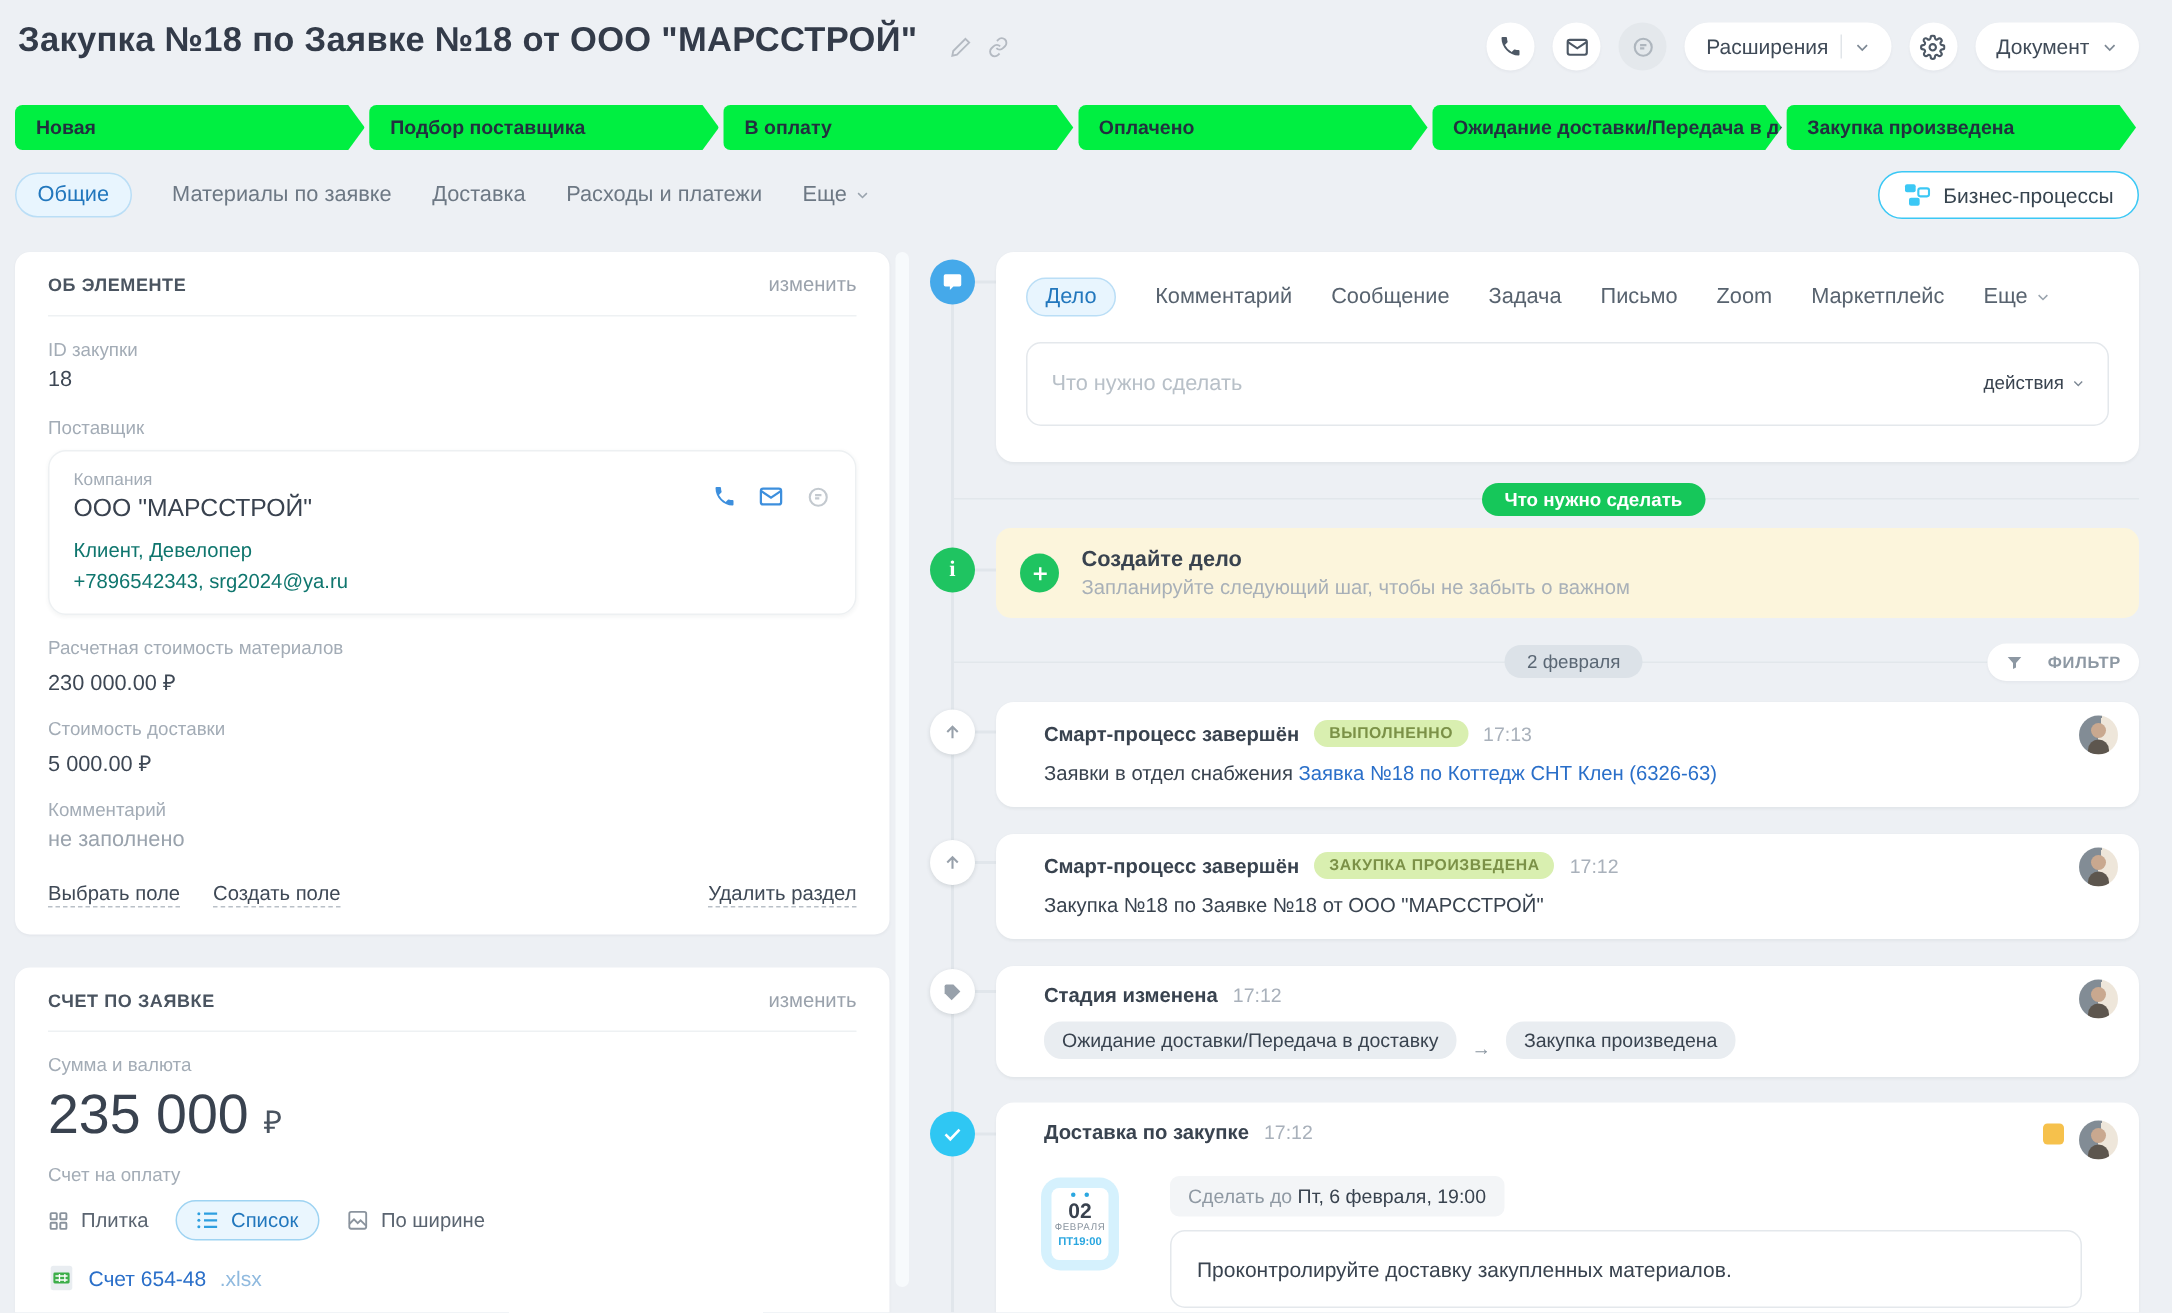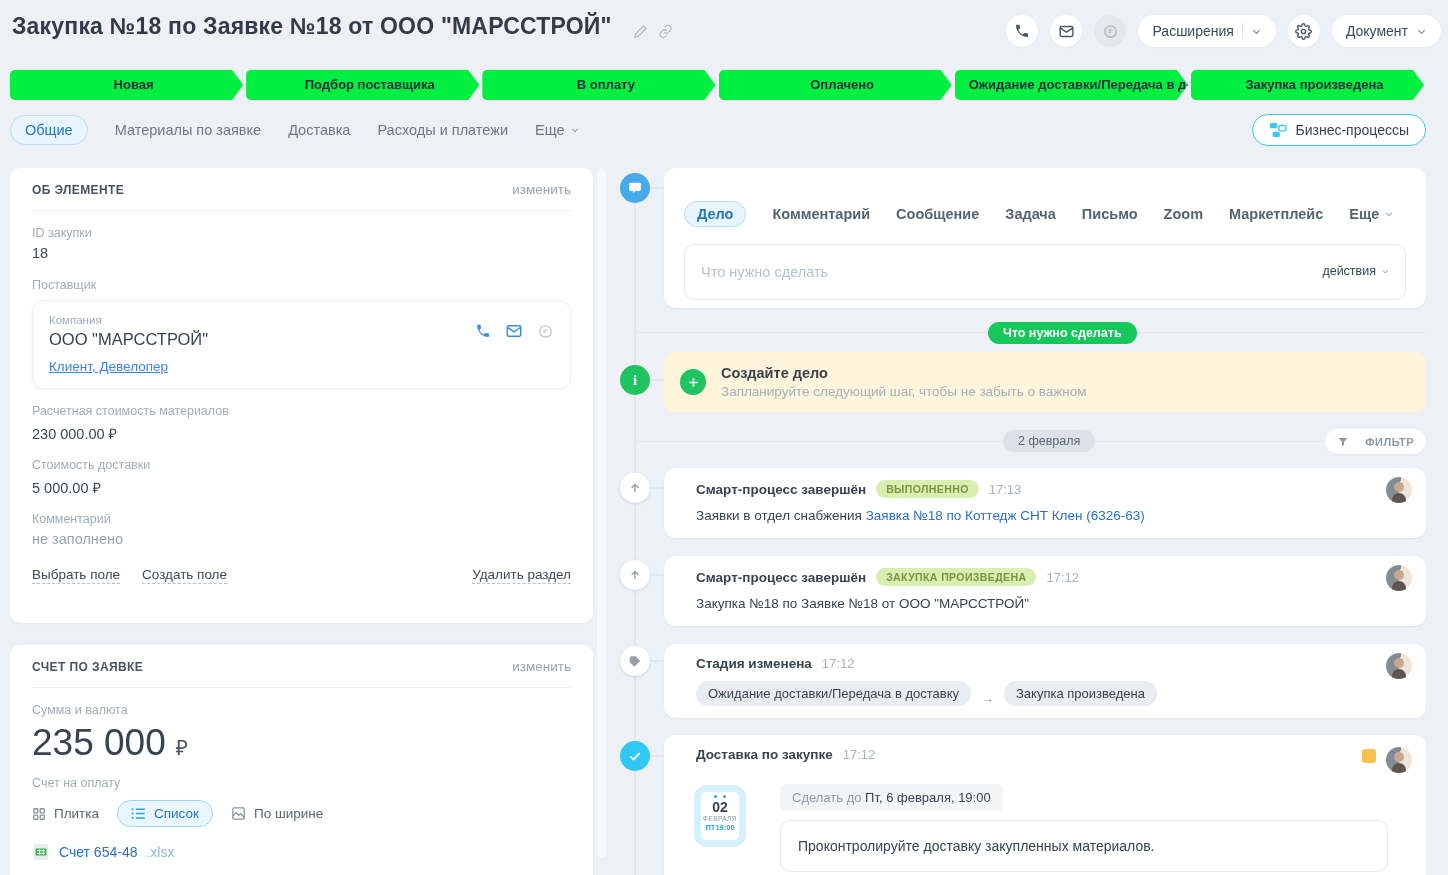--- a/index.html
+++ b/index.html
@@ -2,28 +2,28 @@
 <html><head>
 <meta charset="utf-8">
 <style>
   * { margin:0; padding:0; box-sizing:border-box; }
   html,body { width:1448px; height:875px; background:#edf0f4; font-family:"Liberation Sans", sans-serif; }
   .app { position:relative; width:1448px; height:875px; overflow:hidden; background:#edf0f4; }
 
   
   .page-title { position:absolute; left:12px; top:13px; font-size:23px; font-weight:700; color:#333b49; letter-spacing:.2px; }
   .title-icons { position:absolute; left:633px; top:24px; display:flex; gap:10px; color:#b4bac2; }
-  .topbar { position:absolute; right:7px; top:15px; display:flex; gap:12px; align-items:center; }
+  .topbar { position:absolute; right:22px; top:15px; display:flex; gap:12px; align-items:center; }
   .tb-btn { height:32px; min-width:32px; background:#fff; border-radius:16px; display:flex; align-items:center; justify-content:center; color:#4d5865; box-shadow:0 1px 2px rgba(50,60,70,.05); cursor:pointer; }
   .tb-btn.disabled { background:#e4e8ec; color:#aeb6be; box-shadow:none; }
   .tb-pill { padding:0 14px; font-size:14px; color:#3f4a57; gap:8px; }
   .tb-sep { width:1px; height:16px; background:#e1e5e9; }
 
   
-  .pipeline { position:absolute; left:10px; top:70px; width:1414px; height:30px; display:flex; gap:3px;text-align:center; }
+  .pipeline { position:absolute; left:10px; top:70px; width:1414px; height:30px; display:flex; gap:3px; }
   .stage { flex:1 1 0; background:#00ef41; color:#22303f; font-size:13px; font-weight:600; line-height:30px; padding-left:14px; white-space:nowrap; overflow:hidden;
            clip-path:polygon(0 0, calc(100% - 11px) 0, 100% 50%, calc(100% - 11px) 100%, 0 100%); border-radius:5px 0 0 5px; cursor:pointer; }
 
   
   .tabs-row { position:absolute; left:10px; top:114px; height:32px; display:flex; align-items:center; gap:27px; }
   .tab { font-size:14.5px; color:#6d7884; cursor:pointer; white-space:nowrap; display:flex; align-items:center; gap:5px; }
   .tab.active { background:#e8f5fe; border:1px solid #badef6; color:#2277bd; border-radius:16px; padding:6px 14px; }
   .bp-btn { position:absolute; right:22px; top:114px; height:32px; background:#fff; border:1.5px solid #3bc8f5; border-radius:17px; display:flex; align-items:center; gap:9px; padding:0 16px; font-size:14px; color:#37444f; cursor:pointer; }
 
   
@@ -34,21 +34,21 @@
   .flabel { font-size:12.5px; color:#a3acb6; margin-bottom:5px; }
   .fvalue { font-size:14.5px; color:#3d4754; }
   .fgroup { margin-top:15px; }
   .muted { color:#9aa3ad; }
 
   .supplier-box { margin-top:8px; border:1px solid #edf0f2; border-radius:12px; box-shadow:0 1px 3px rgba(50,60,70,.06); padding:13px 16px 14px; }
   .sup-top { display:flex; justify-content:space-between; align-items:flex-start; }
   .sup-name { font-size:16.5px; color:#39424f; margin-top:4px; }
   .sup-icons { display:flex; gap:14px; margin-top:8px; }
   .sup-icons .ic { cursor:pointer; }
-  .sup-sub { font-size:13.5px; color:#3b82f6; margin-top:10px;text-decoration:underline; }
+  .sup-sub { font-size:13.5px; color:#0f766e; margin-top:10px; }
 
   .links-row { margin-top:20px; display:flex; align-items:center; gap:22px; font-size:13.5px; color:#3f4956; }
   .dashed { border-bottom:1px dashed #b9c0c7; cursor:pointer; padding-bottom:1px; }
   .links-right { margin-left:auto; }
 
   .amount-big { font-size:37px; font-weight:400; color:#39424f; margin-top:2px; display:flex; align-items:baseline; gap:10px; }
   .amount-cur { font-size:21px; color:#4a5460; }
 
   .view-toggles { display:flex; align-items:center; gap:18px; margin-top:10px; }
   .vt { display:flex; align-items:center; gap:8px; font-size:13.5px; color:#5a6470; cursor:pointer; }
@@ -75,21 +75,21 @@
   .e-body { margin-top:10px; font-size:13.5px; color:#39434f; }
   .e-link { color:#2a6fc9; cursor:pointer; }
   .avatar { position:absolute; right:14px; top:9px; width:26px; height:26px; border-radius:50%; overflow:hidden; background:linear-gradient(100deg,#828c95 50%,#eee6da 50%); }
   .avatar::after { content:""; position:absolute; left:8px; top:5px; width:10px; height:10px; border-radius:50%; background:#c9a88f; }
   .avatar::before { content:""; position:absolute; left:6px; top:16px; width:14px; height:10px; border-radius:7px 7px 0 0; background:#5d564e; }
 
   .stage-pill { background:#e9edf1; border-radius:12px; padding:5px 12px; font-size:13px; color:#39434f; }
   .pill-arrow { color:#8a95a0; font-size:13px; margin:0 4px; }
 
   
-  .compose-tabs { display:flex; align-items:center; gap:26px; margin-top:19px;font-weight:bold; }
+  .compose-tabs { display:flex; align-items:center; gap:26px; margin-top:3px; }
   .ct { font-size:14.5px; color:#58636f; cursor:pointer; display:flex; align-items:center; gap:5px; }
   .ct.active { background:#e8f5fe; border:1px solid #badef6; color:#2277bd; border-radius:15px; padding:4px 12px; }
   .compose-input-wrap { position:relative; margin-top:17px; }
   .compose-input { width:100%; height:56px; border:1px solid #e4e8ec; border-radius:10px; font-size:14.5px; color:#39434f; padding:0 110px 0 16px; outline:none; font-family:"Liberation Sans", sans-serif; }
   .compose-input::placeholder { color:#b8c0c8; }
   .actions-btn { position:absolute; right:16px; top:20px; font-size:12.5px; color:#39434f; display:flex; align-items:center; gap:5px; cursor:pointer; }
 
   .todo-pill { position:absolute; left:988px; top:322px; background:#16c75a; color:#fff; font-size:12.5px; font-weight:700; border-radius:13px; padding:4px 15px; z-index:2; }
   .hint-box { position:absolute; left:664px; top:352px; width:762px; height:60px; background:#fcf5dc; border-radius:10px; display:flex; align-items:center; gap:15px; padding:0 16px; }
   .plus-circle { width:26px; height:26px; border-radius:50%; background:#1fc461; color:#fff; display:flex; align-items:center; justify-content:center; flex:0 0 26px; cursor:pointer; }
@@ -252,20 +252,21 @@
               </span>
             <span class="ic" style="color:#c3c9cf">
                 <svg width="17" height="17" viewBox="0 0 24 24" fill="none" stroke="currentColor" stroke-width="2">
                   <circle cx="12" cy="12" r="8"></circle>
                   <path d="M9 10h6M9 13h4"></path>
                 </svg>
               </span>
           </div>
         </div>
         <div class="sup-sub">Клиент, Девелопер</div>
+        <div class="sup-sub" style="margin-top:6px;">+7896542343, srg2024@ya.ru</div>
       </div>
     </div>
     <div class="fgroup">
       <div class="flabel">Расчетная стоимость материалов</div>
       <div class="fvalue">230 000.00 ₽</div>
     </div>
     <div class="fgroup">
       <div class="flabel">Стоимость доставки</div>
       <div class="fvalue">5 000.00 ₽</div>
     </div>

